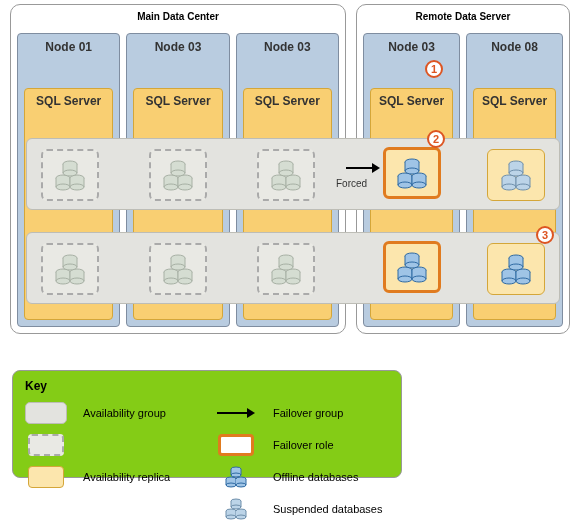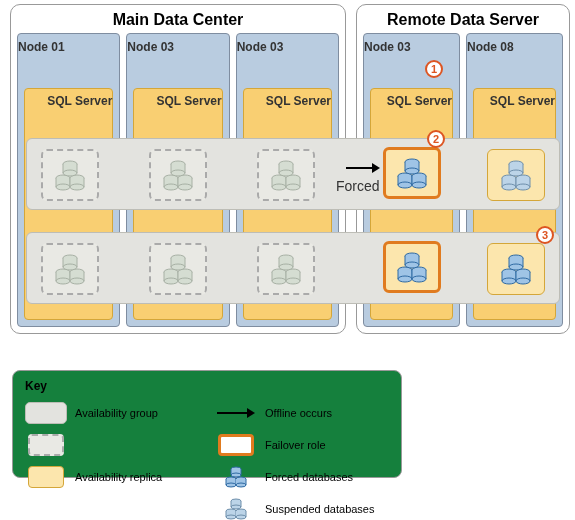--- a/index.html
+++ b/index.html
@@ -1,36 +1,36 @@
 <!DOCTYPE html>
 <html><head>
 <meta charset="utf-8">
 <style>
   * { box-sizing: border-box; margin: 0; padding: 0; }
   body { font-family: Arial, sans-serif; font-size: 11px; background: #fff; width: 575px; }
   .canvas { position: relative; width: 575px; height: 520px; }
   .dc { position: absolute; border: 1px solid #999; border-radius: 10px; background: #fff; }
-  .dc-title { text-align: center; font-weight: bold; font-size: 16px; padding: 6px 0 2px; }
+  .dc-title { text-align: center; font-weight: bold; font-size: 10px; padding: 6px 0 2px; }
   .nodes { position: absolute; top: 28px; left: 6px; right: 6px; bottom: 6px; display: flex; gap: 6px; }
   .node { flex: 1; background: #b9cce0; border: 1px solid #7f8da0; border-radius: 4px; position: relative; }
-  .node-title { font-weight: bold; font-size: 12px; padding: 6px 0; color: #333; }
+  .node-title { text-align: center; font-weight: bold; font-size: 12px; padding: 6px 0; color: #333; }
   .sql { position: absolute; left: 6px; right: 6px; top: 54px; bottom: 6px; background: #f9cf72; border: 1px solid #d4a639; border-radius: 4px; }
-  .sql-title { text-align: right; font-weight: bold; font-size: 12px; padding: 5px 0; color: #333; }
+  .sql-title { text-align: center; font-weight: bold; font-size: 12px; padding: 5px 0; color: #333; }
   .ag { position: absolute; background: #e3e3df; border: 1px solid #bdbdb6; border-radius: 6px; height: 72px; }
   .replica { position: absolute; width: 58px; height: 52px; border-radius: 6px; display: flex; align-items: center; justify-content: center; }
   .replica.offline { border: 2px dashed #aaa; background: #e9e9e4; }
   .replica.async { border: 1px solid #d4a639; background: #fce6ad; }
   .replica.primary { border: 3px solid #e07b1f; background: #fce6ad; }
   .callout { position: absolute; width: 18px; height: 18px; border: 2px solid #dd5522; border-radius: 50%; background: #fff; color: #dd5522; font-weight: bold; font-size: 11px; display: flex; align-items: center; justify-content: center; z-index: 10; }
   .arrow { position: absolute; z-index: 5; }
-  .forced-label { position: absolute; font-size: 14px; color: #333; }
-  .key-box { position: absolute; left: 12px; top: 370px; width: 390px; height: 108px; border: 1px solid #999; border-radius: 8px; background: #15803d; padding: 8px 12px; }
+  .forced-label { position: absolute; font-size: 10px; color: #333; }
+  .key-box { position: absolute; left: 12px; top: 370px; width: 390px; height: 108px; border: 1px solid #999; border-radius: 8px; background: #84cc16; padding: 8px 12px; }
   .key-title { font-weight: bold; font-size: 12px; margin-bottom: 6px; }
   .key-grid { display: grid; grid-template-columns: 1fr 1fr; gap: 4px 16px; }
-  .key-item { display: flex; align-items: center; gap: 8px; height: 28px; }
+  .key-item { display: flex; align-items: center; gap: 16px; height: 28px; }
   .key-shape { width: 42px; height: 24px; flex-shrink: 0; display: flex; align-items: center; justify-content: center; }
   .ks-ag { background: #e3e3df; border: 1px solid #bdbdb6; border-radius: 5px; width: 42px; height: 22px; }
   .ks-offline { border: 2px dashed #aaa; background: #e9e9e4; border-radius: 4px; width: 36px; height: 22px; }
   .ks-async { border: 1px solid #d4a639; background: #fce6ad; border-radius: 4px; width: 36px; height: 22px; }
   .ks-primary { border: 3px solid #e07b1f; background: #fff; border-radius: 4px; width: 36px; height: 22px; }
 </style>
 </head>
 <body>
 
 <div class="canvas">
@@ -312,21 +312,21 @@
           </div>
         <span>Availability group</span>
       </div>
       <div class="key-item">
         <div class="key-shape">
           <svg width="42" height="14">
               <line x1="2" y1="7" x2="32" y2="7" stroke="#000" stroke-width="2"></line>
               <polygon points="32,2 40,7 32,12" fill="#000"></polygon>
             </svg>
         </div>
-        <span>Offline occurs</span>
+        <span>Failover group</span>
       </div>
       <div class="key-item">
         <div class="key-shape">
             <div class="ks-offline"></div>
           </div>
       </div>
       <div class="key-item">
         <div class="key-shape">
             <div class="ks-primary"></div>
           </div>
@@ -352,21 +352,21 @@
                 <ellipse cx="20" cy="20" rx="5" ry="2"></ellipse>
                 <line x1="25" y1="14" x2="25" y2="20"></line>
                 <ellipse cx="15" cy="4" rx="5" ry="2"></ellipse>
                 <rect x="10" y="4" width="10" height="6" stroke="none"></rect>
                 <ellipse cx="15" cy="10" rx="5" ry="2"></ellipse>
                 <line x1="10" y1="4" x2="10" y2="10"></line>
                 <line x1="20" y1="4" x2="20" y2="10"></line>
               </g>
             </svg>
         </div>
-        <span>Forced databases</span>
+        <span>Offline databases</span>
       </div>
       <div class="key-item"></div>
       <div class="key-item">
         <div class="key-shape">
           <svg width="30" height="24">
               <g fill="#bcd4e8" stroke="#6e8fab">
                 <ellipse cx="10" cy="14" rx="5" ry="2"></ellipse>
                 <rect x="5" y="14" width="10" height="6" stroke="none"></rect>
                 <ellipse cx="10" cy="20" rx="5" ry="2"></ellipse>
                 <line x1="5" y1="14" x2="5" y2="20"></line>

